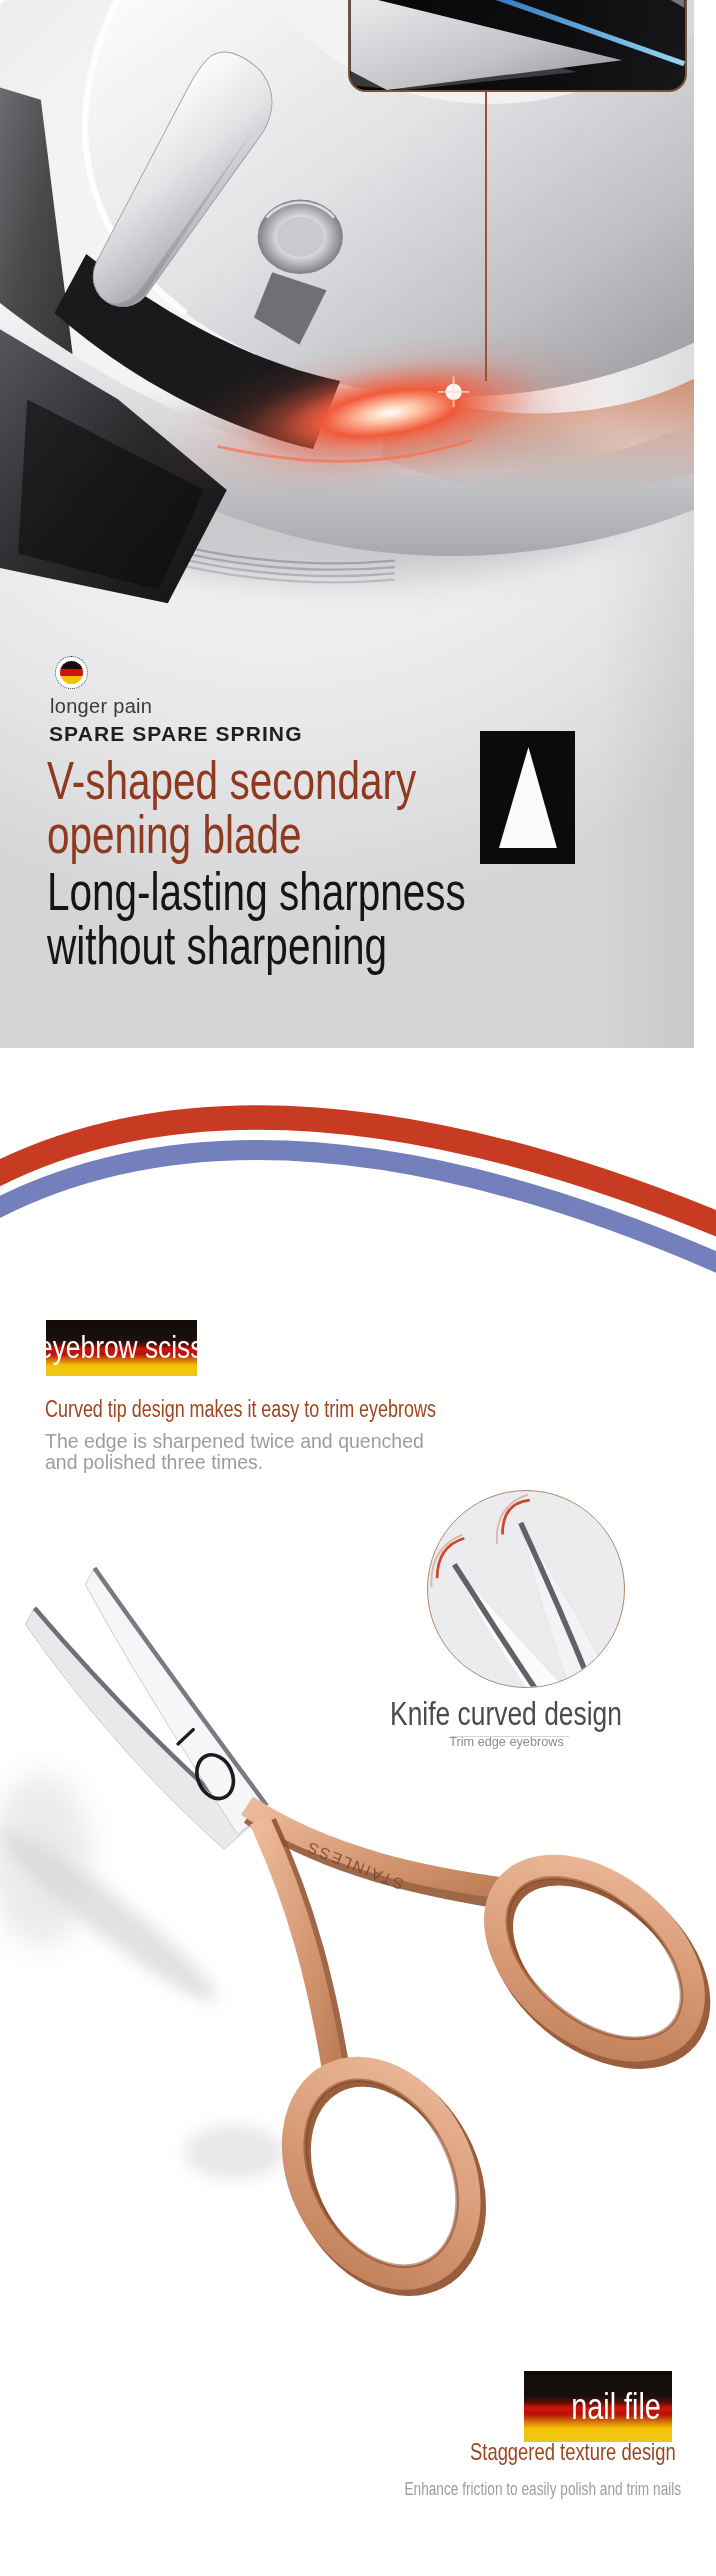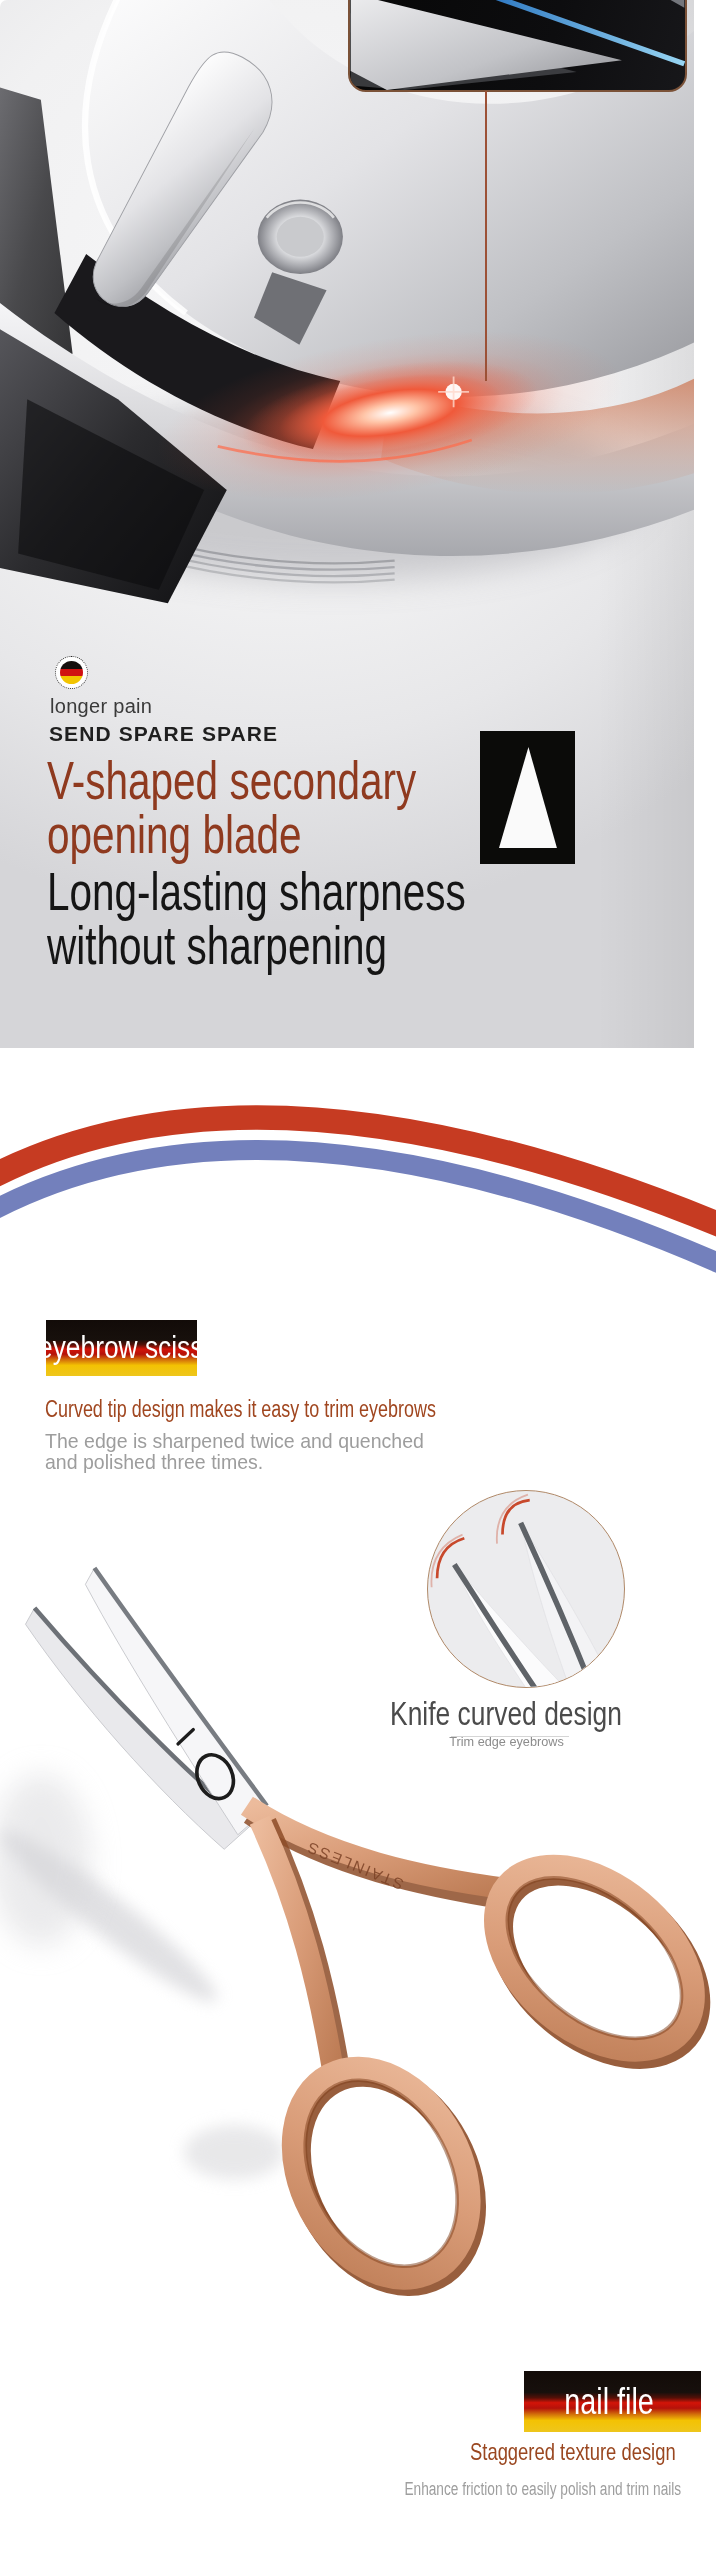--- a/index.html
+++ b/index.html
@@ -28,21 +28,21 @@
   .v-triangle{position:absolute;left:0;top:0;width:100%;height:100%;background:#fafafa;
     clip-path:polygon(51% 12%,20% 88%,81% 88%);}
   
   .arc-svg{position:absolute;left:0;top:1043px;}
   
   .flag-label{position:absolute;overflow:hidden;display:flex;align-items:center;
     background:linear-gradient(180deg,#120b08 0%,#17100c 35%,#541007 44%,#d31408 52%,#b5120a 61%,#d3700a 71%,#f3c203 81%,#eec61c 100%);}
   .flag-label span{color:#ffffff;white-space:nowrap;transform-origin:left center;}
   .eyebrow-flag{left:46px;top:1320px;width:151px;height:56px;}
   .eyebrow-flag span{font-size:31px;transform:scaleX(.85);margin-left:-8.2px;}
-  .nail-flag{left:524px;top:2371px;width:148px;height:61px;justify-content:flex-start;padding-left:29px;}
+  .nail-flag{left:524px;top:2371px;width:148px;height:71px;justify-content:flex-end;}
   .nail-flag span{font-size:36px;transform:scaleX(.8);transform-origin:center;}
   
   .feature-line{position:absolute;left:45px;top:1396px;font-size:23px;color:#a0461f;
     transform:scaleX(.78);transform-origin:left top;white-space:nowrap;}
   .desc-block{position:absolute;left:45px;top:1430px;font-size:21px;line-height:21px;color:#9d9d9d;
     transform:scaleX(.93);transform-origin:left top;white-space:nowrap;}
   .scissors-svg{position:absolute;left:0;top:1470px;}
   .inset-circle{position:absolute;left:427px;top:1490px;width:198px;height:198px;border-radius:50%;
     border:1.8px solid #b08968;box-sizing:border-box;overflow:hidden;
     background:radial-gradient(80% 80% at 40% 35%,#f2f2f3 0%,#e9e9eb 60%,#dededfc 100%);
@@ -153,21 +153,21 @@
         <polygon points="0,18 300,92 40,125 0,104" fill="url(#wedgeG)"></polygon>
         <path d="M 120,8 L 369,96" stroke="url(#streakG)" stroke-width="6" opacity=".95"></path>
       </svg>
     </div>
     <div class="connector-line"></div>
 
     <div class="badge">
       <div class="badge-flag"></div>
     </div>
     <div class="tagline">longer pain</div>
-    <div class="subtitle">SEND SPARE SPARE</div>
+    <div class="subtitle">SPARE SPARE SPRING</div>
 
     <div class="heading heading-accent">
       <div>V-shaped secondary</div>
       <div>opening blade</div>
     </div>
 
     <div class="v-box">
       <div class="v-triangle"></div>
     </div>
 

